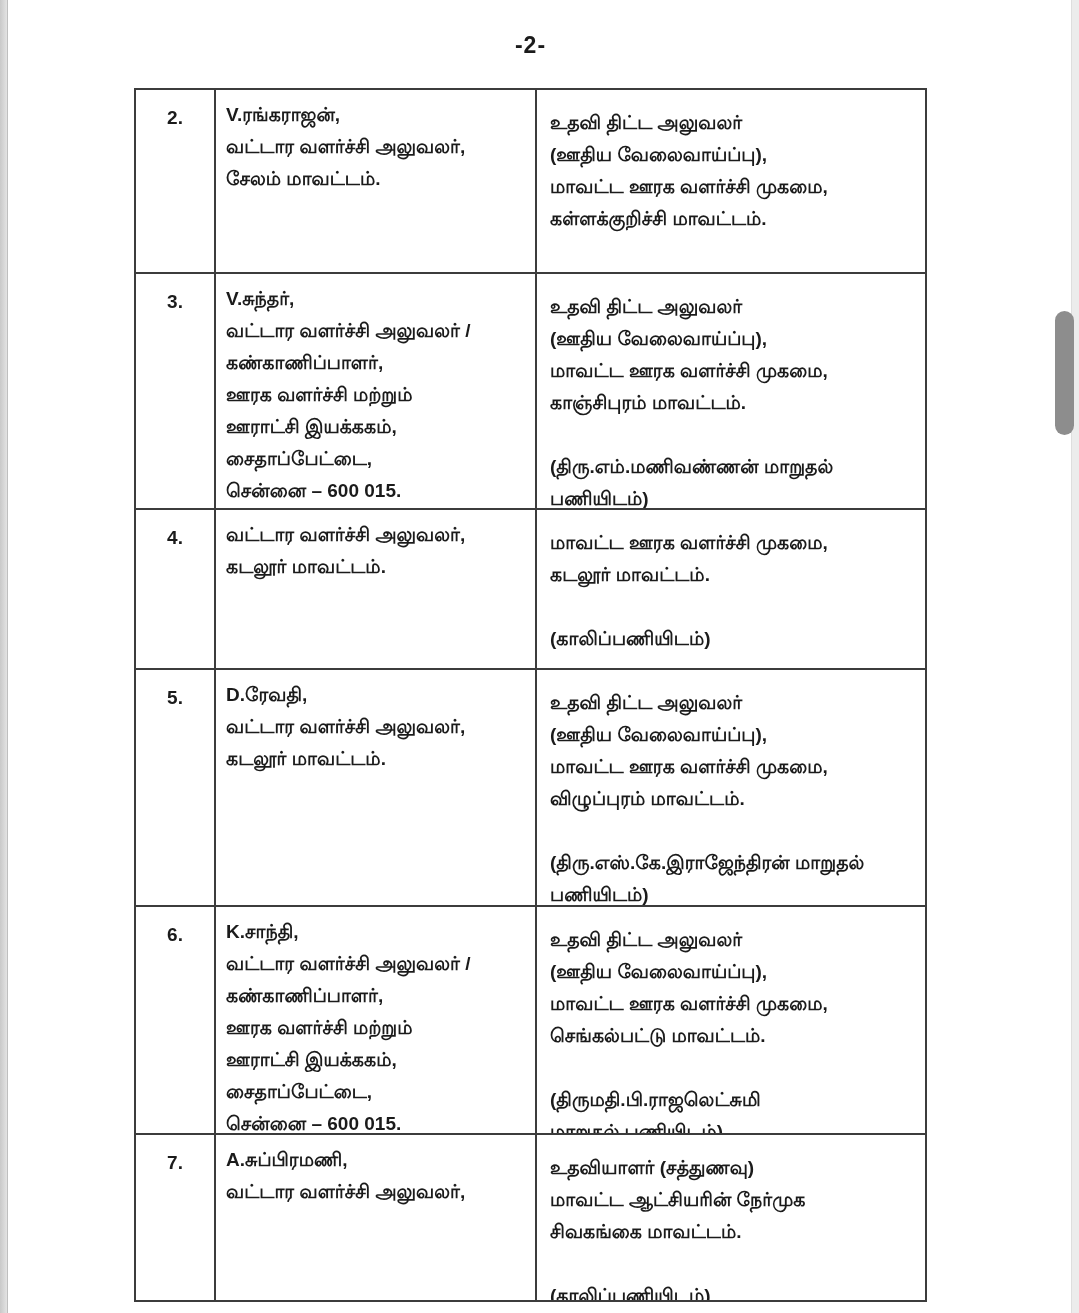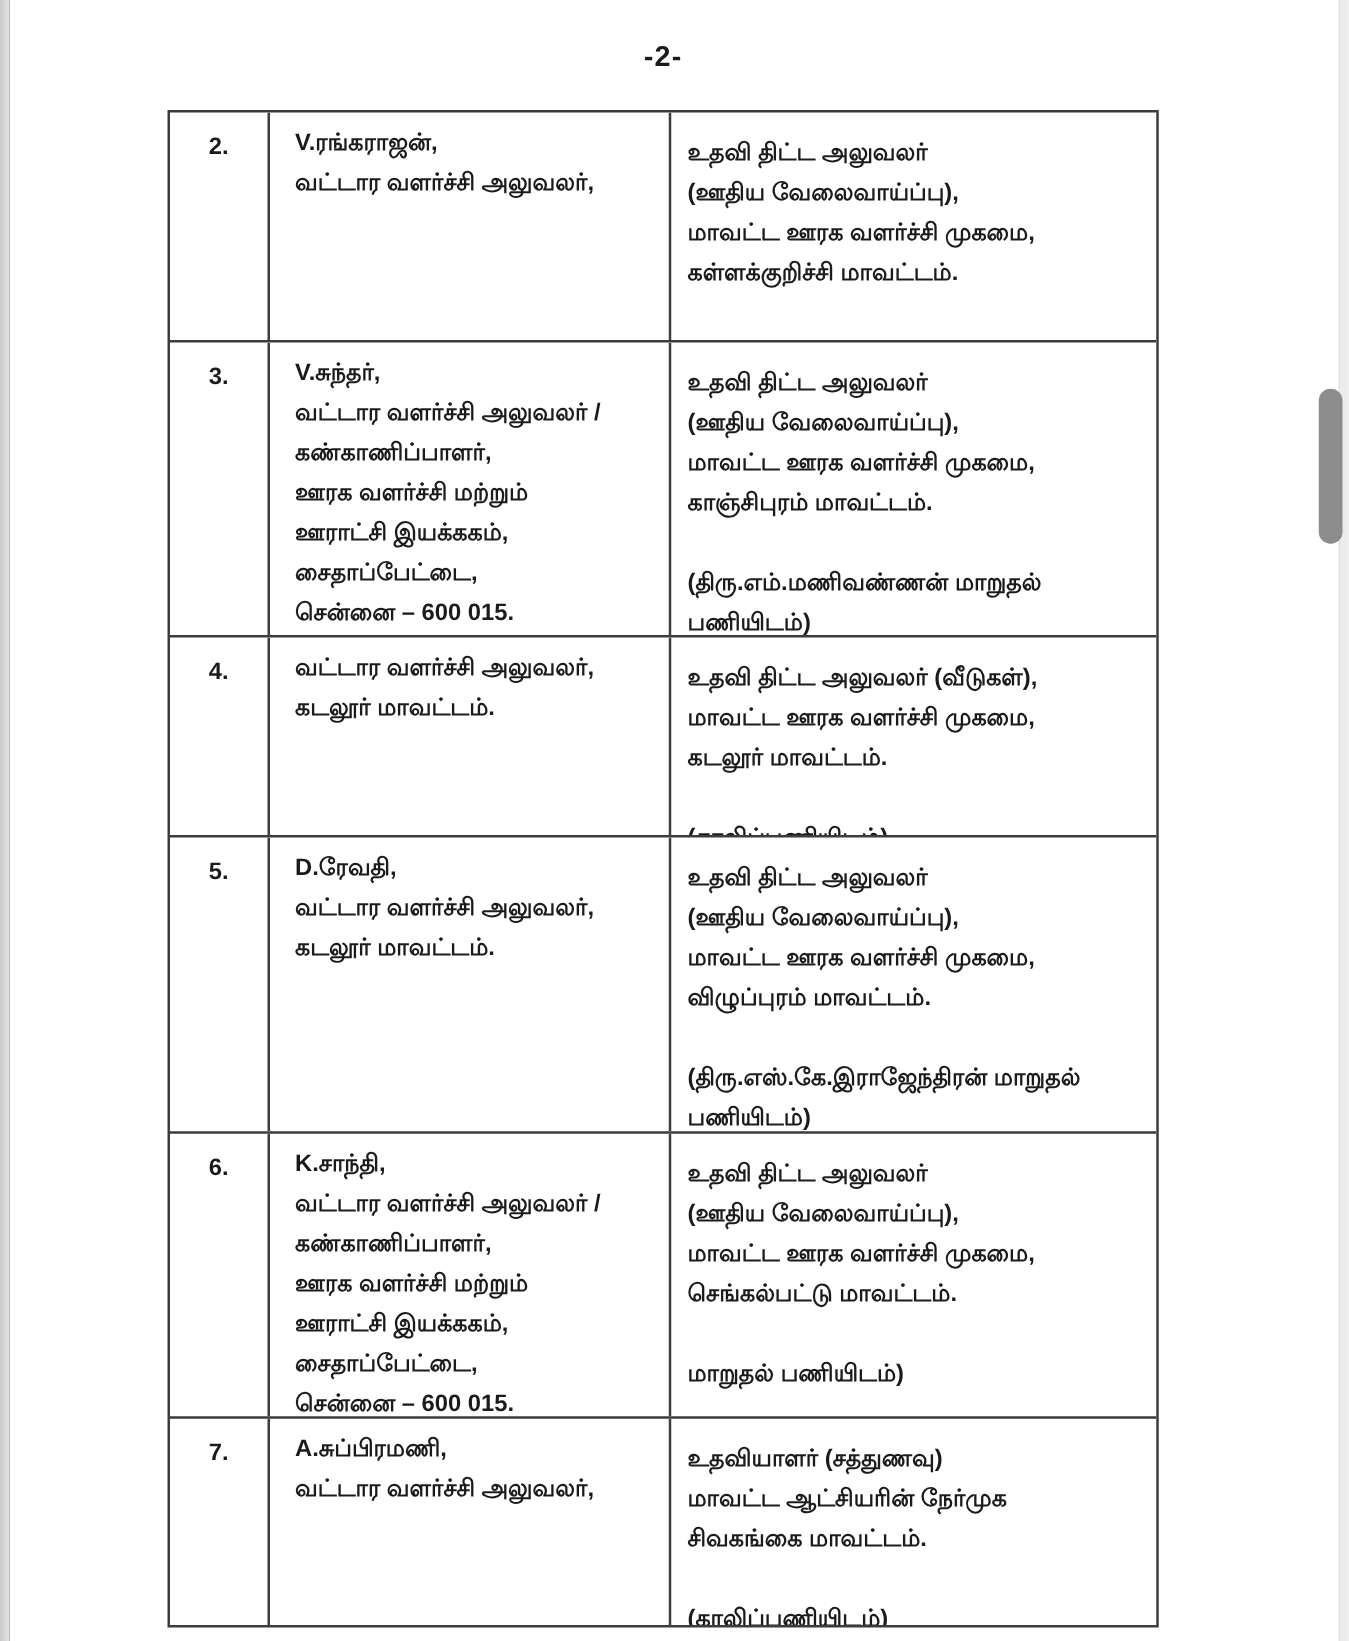--- a/index.html
+++ b/index.html
@@ -52,21 +52,21 @@
   }
   .row:last-child{border-bottom:none;}
   .cell-sno{
     width:78px;flex:0 0 78px;box-sizing:border-box;
     padding-top:12px;text-align:center;
     font-size:21px;font-weight:600;
   }
   .cell-left{
     width:321px;flex:0 0 321px;box-sizing:border-box;
     border-left:2px solid var(--border);
-    padding:9px 2px 0 20px;
+    padding:9px 2px 0 10px;
   }
   .cell-right{
     flex:1;box-sizing:border-box;
     border-left:2px solid var(--border);
     padding:17px 2px 0 13px;
   }
   .line{
     min-height:32px;line-height:32px;
     font-size:19px;font-weight:600;
     white-space:nowrap;
@@ -80,20 +80,21 @@
 <div class="page-number">-2-</div>
 
 <div id="roster-table">
     <div class="row" style="height: 184px;">
       <div class="cell-sno">
         <div class="line">2.</div>
       </div>
       <div class="cell-left">
         <div class="line">V.ரங்கராஜன்,</div>
         <div class="line">வட்டார வளர்ச்சி அலுவலர்,</div>
+        <div class="line">சேலம் மாவட்டம்.</div>
       </div>
       <div class="cell-right">
         <div class="line">உதவி திட்ட அலுவலர்</div>
         <div class="line">(ஊதிய வேலைவாய்ப்பு),</div>
         <div class="line">மாவட்ட ஊரக வளர்ச்சி முகமை,</div>
         <div class="line">கள்ளக்குறிச்சி மாவட்டம்.</div>
         <div class="line"></div>
         <div class="line">(காலிப்பணியிடம்)</div>
       </div>
     </div>
@@ -122,21 +123,20 @@
     </div>
     <div class="row" style="height: 160px;">
       <div class="cell-sno">
         <div class="line">4.</div>
       </div>
       <div class="cell-left">
         <div class="line">வட்டார வளர்ச்சி அலுவலர்,</div>
         <div class="line">கடலூர் மாவட்டம்.</div>
       </div>
       <div class="cell-right">
-        <div class="line">உதவி திட்ட அலுவலர் (வீடுகள்),</div>
         <div class="line">மாவட்ட ஊரக வளர்ச்சி முகமை,</div>
         <div class="line">கடலூர் மாவட்டம்.</div>
         <div class="line"></div>
         <div class="line">(காலிப்பணியிடம்)</div>
       </div>
     </div>
     <div class="row" style="height: 237px;">
       <div class="cell-sno">
         <div class="line">5.</div>
       </div>
@@ -167,20 +167,21 @@
         <div class="line">ஊராட்சி இயக்ககம்,</div>
         <div class="line">சைதாப்பேட்டை,</div>
         <div class="line">சென்னை – 600 015.</div>
       </div>
       <div class="cell-right">
         <div class="line">உதவி திட்ட அலுவலர்</div>
         <div class="line">(ஊதிய வேலைவாய்ப்பு),</div>
         <div class="line">மாவட்ட ஊரக வளர்ச்சி முகமை,</div>
         <div class="line">செங்கல்பட்டு மாவட்டம்.</div>
         <div class="line"></div>
+        <div class="line">(திருமதி.பி.ராஜலெட்சுமி</div>
         <div class="line">மாறுதல் பணியிடம்)</div>
       </div>
     </div>
     <div class="row" style="height: 165px;">
       <div class="cell-sno">
         <div class="line">7.</div>
       </div>
       <div class="cell-left">
         <div class="line">A.சுப்பிரமணி,</div>
         <div class="line">வட்டார வளர்ச்சி அலுவலர்,</div>

